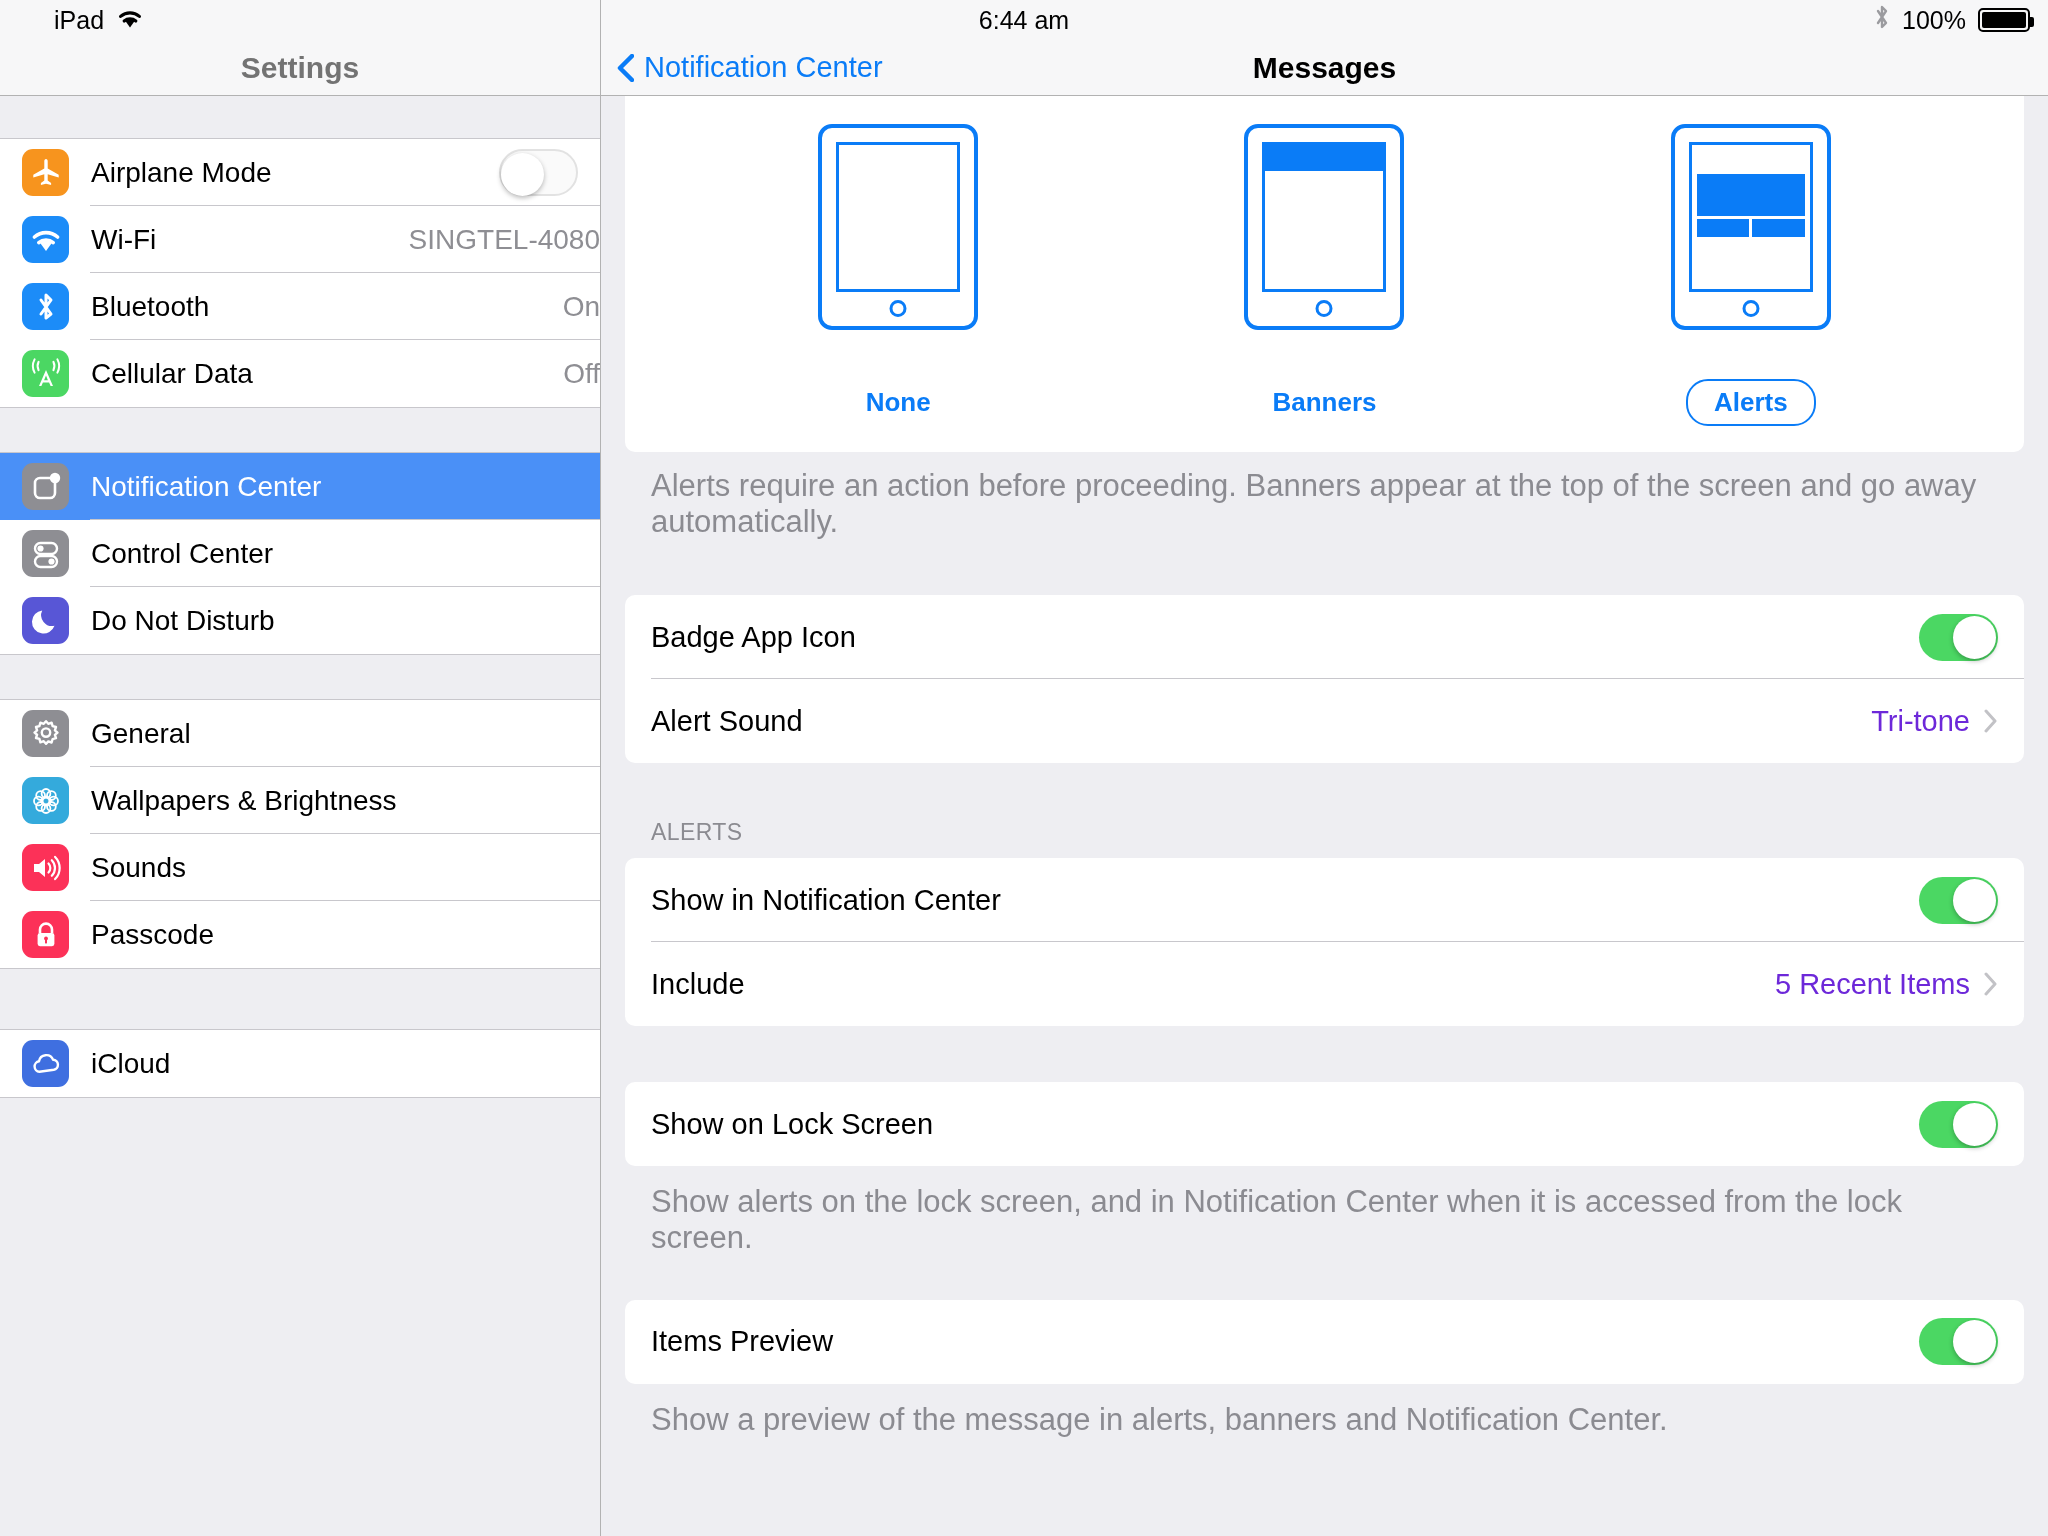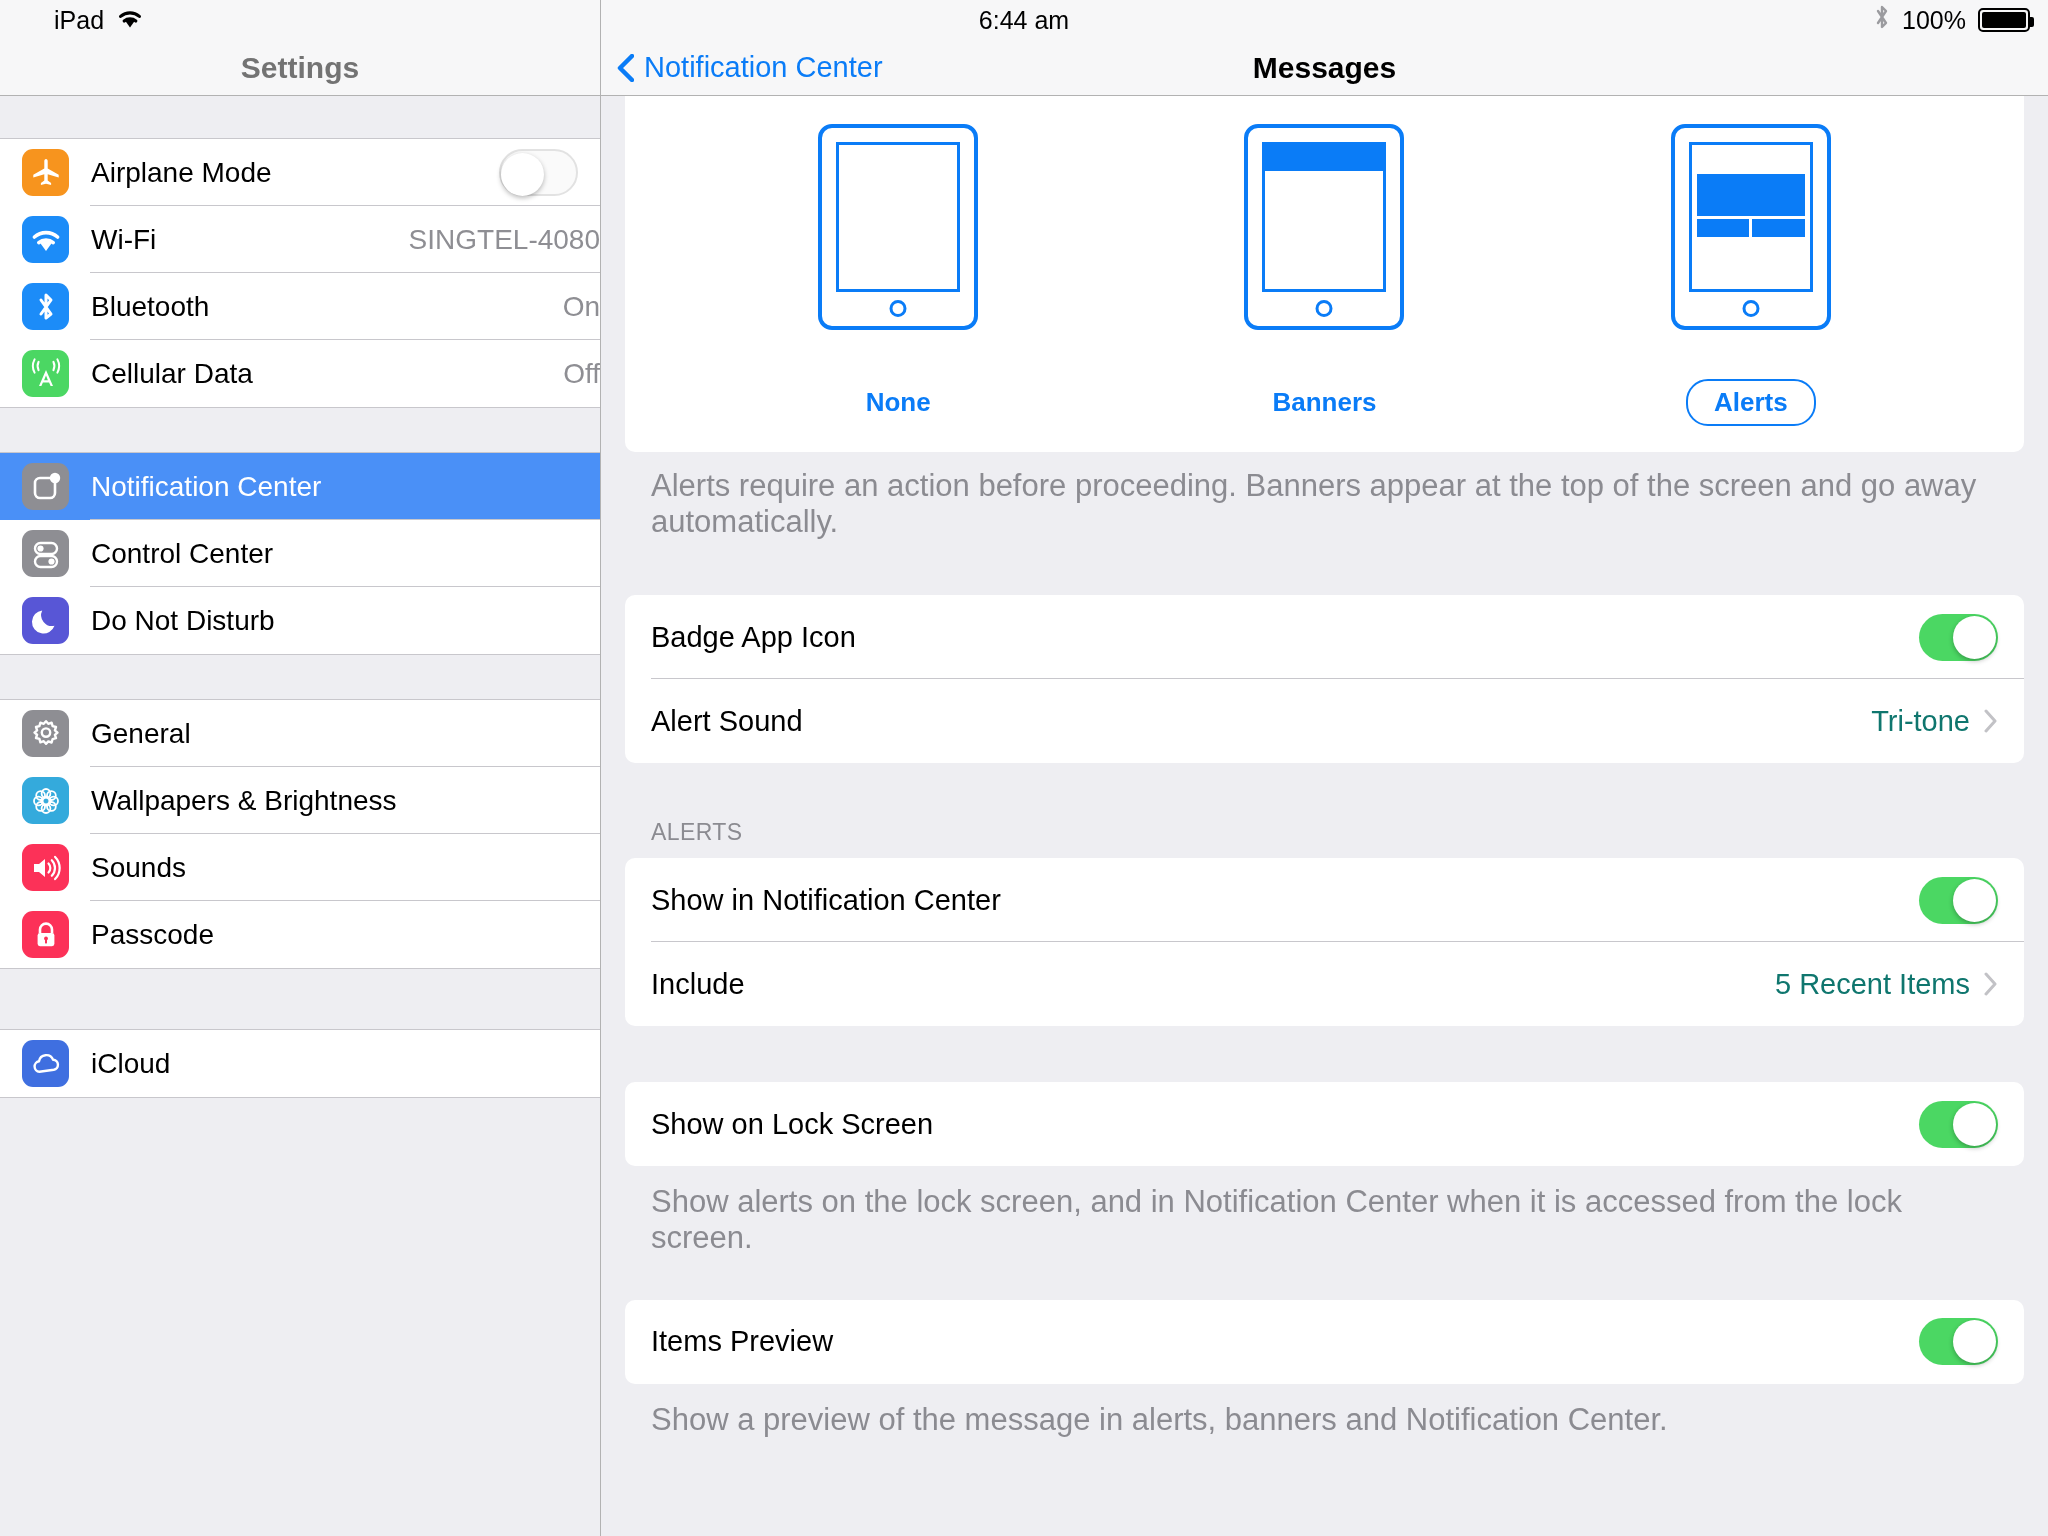--- a/index.html
+++ b/index.html
@@ -149,21 +149,21 @@
   }
 
   .row {
     height: 84px; display: flex; align-items: center; padding: 0 26px; position: relative;
   }
   .row .row-divider {
     position: absolute; left: 26px; right: 0; bottom: 0; height: 1px; background: #c8c7cc;
   }
   .row:last-child .row-divider { display: none; }
   .row-label { font-size: 29px; color: #000; flex: 1; }
-  .row-value { font-size: 29px; color: #0f766e; margin-right: 14px; }
+  .row-value { font-size: 29px; color: #6d28d9; margin-right: 14px; }
   .chev {
     width: 14px; height: 24px; display: inline-block; flex: none;
   }
   .spacer-24 { height: 44px; }
   .spacer-30 { height: 56px; }
 </style>
 </head>
 <body>
 
 <div class="screen">

